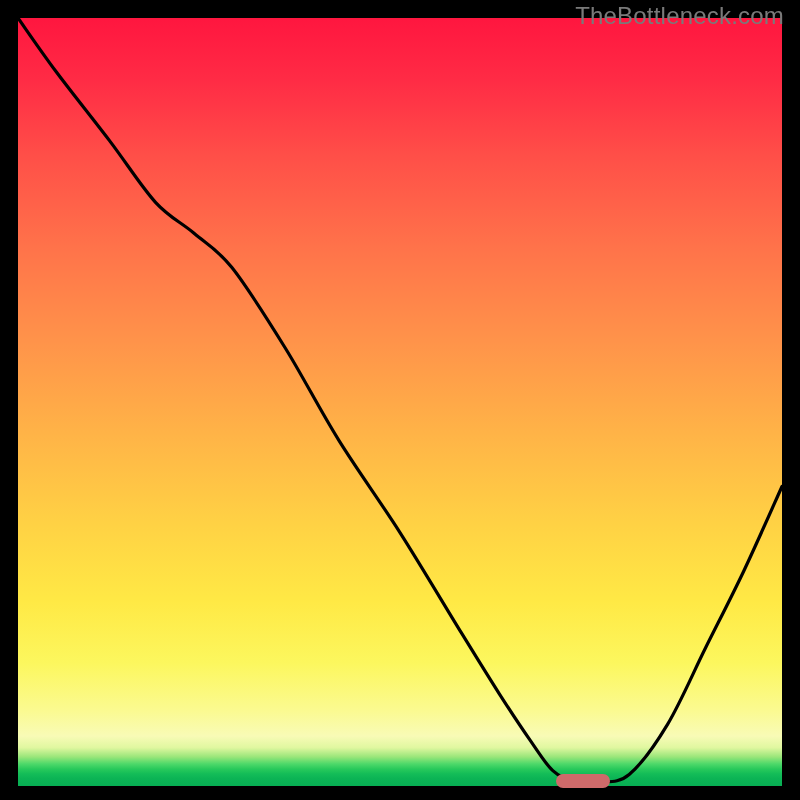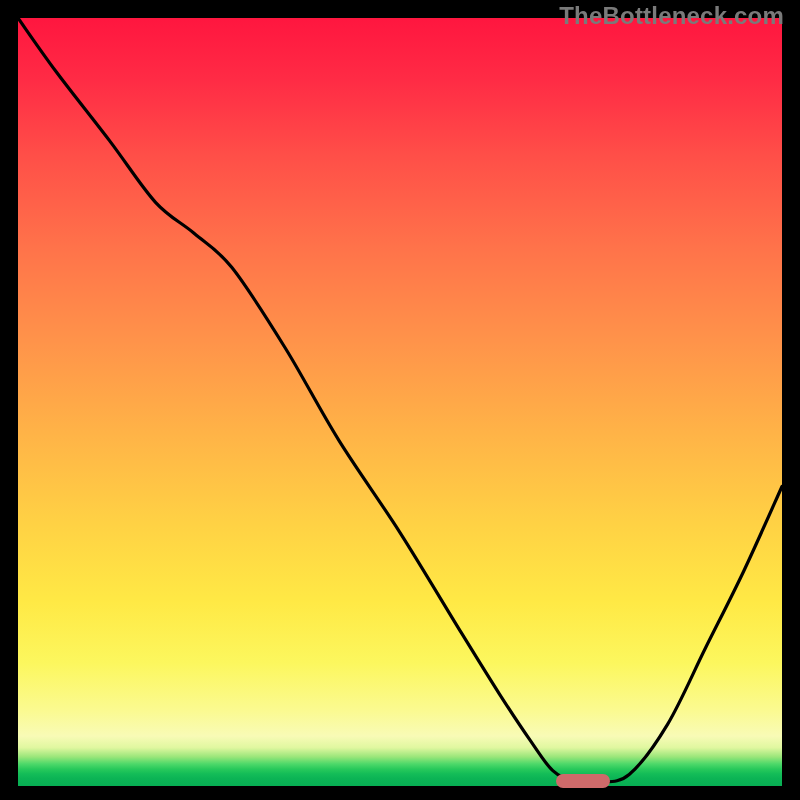--- a/index.html
+++ b/index.html
@@ -45,21 +45,21 @@
       #0cb455 99%,
       #07ae53 100%
     );
   }
   .watermark {
     position: absolute;
     top: 2px;
     right: 16px;
     color: #7a7a7a;
     font-size: 24px;
-    font-weight: 700;
+    font-weight: 400;
     letter-spacing: 0.2px;
     user-select: none;
   }
   svg.curve {
     position: absolute;
     left: 0;
     top: 0;
     width: 100%;
     height: 100%;
     pointer-events: none;

